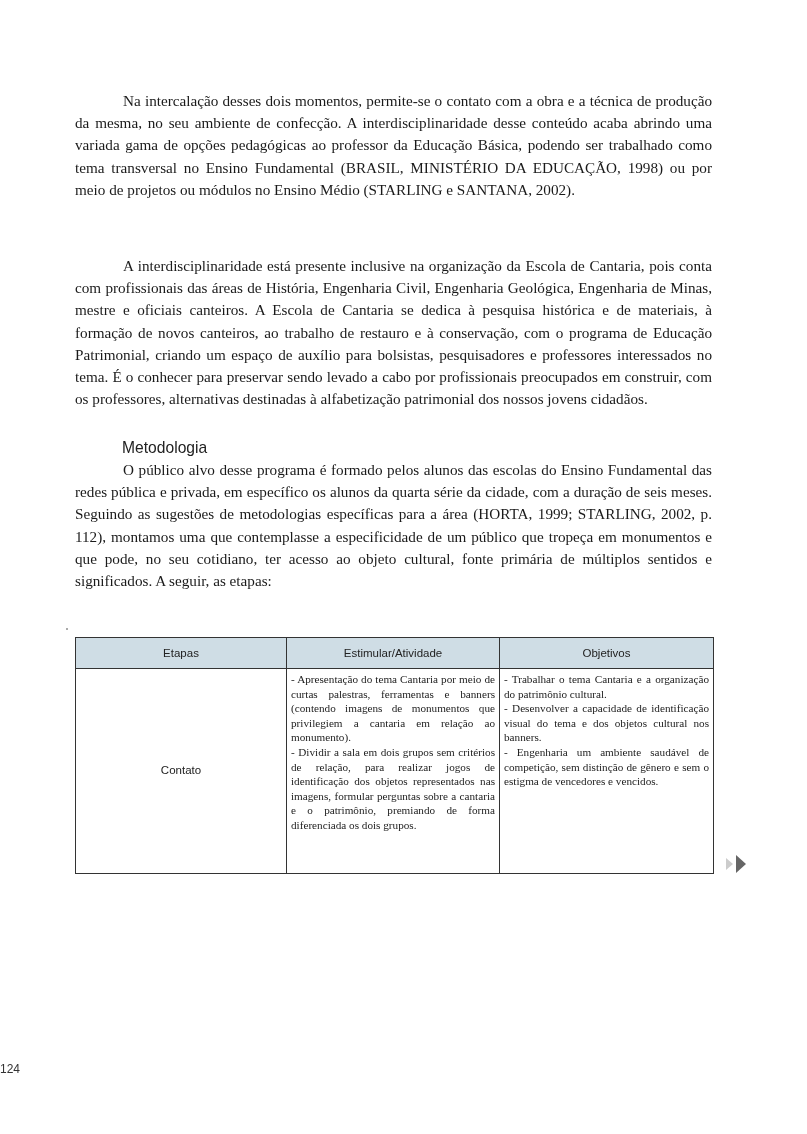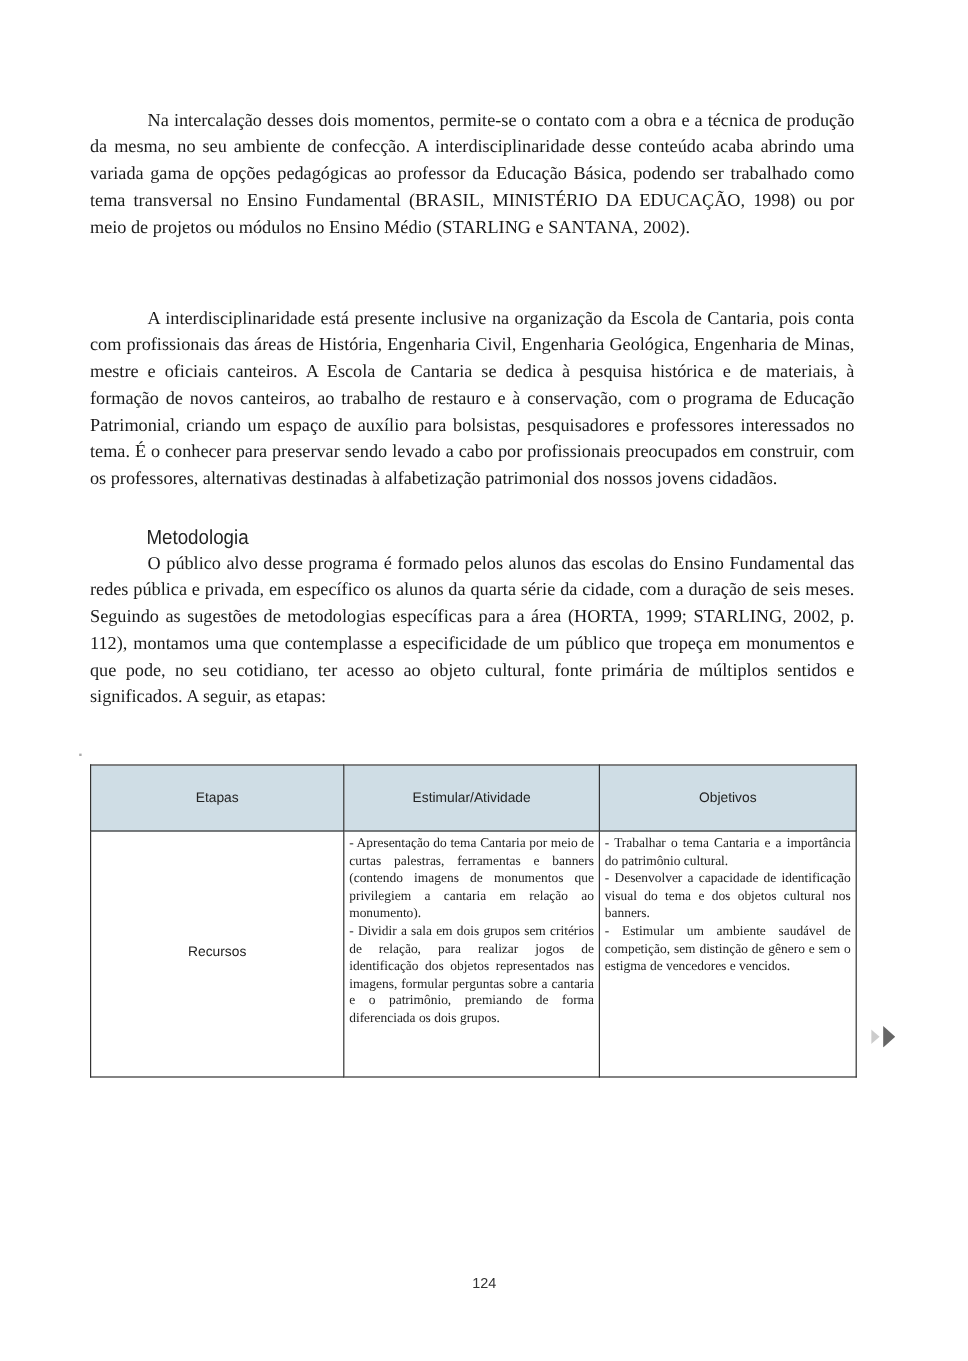--- a/index.html
+++ b/index.html
@@ -18,36 +18,36 @@
     position:absolute; left:122px; top:438px;
     font-family:"Liberation Sans", sans-serif; font-size:17px; color:#222;
     margin:0; font-weight:normal; transform:scaleX(0.92); transform-origin:left;
   }
   table.etapas {
     position:absolute; left:75px; top:637px; width:638px;
     border-collapse:collapse; table-layout:fixed;
   }
   table.etapas th, table.etapas td { border:1px solid #333; }
   table.etapas th {
-    background:#cfdde5; height:30px; padding:12px;
+    background:#cfdde5; height:30px; padding:0;
     font-family:"Liberation Sans", sans-serif; font-size:11.5px; font-weight:normal; color:#222;
   }
   table.etapas td {
     vertical-align:top; padding:3px 4px 4px 4px;
     font-family:"Liberation Serif", serif; font-size:11.2px; line-height:14.6px; color:#222;
     text-align:justify; height:197px;border-radius:25px;
   }
   table.etapas td.stage {
     vertical-align:middle; text-align:center;
     font-family:"Liberation Sans", sans-serif; font-size:11.5px;
   }
   .item { display:block; }
   .nav-arrow { position:absolute; left:726px; top:855px; width:24px; height:18px; }
   .page-number {
-    position:absolute; left:0; width:807px; top:1062px; text-align:center;
+    position:absolute; left:0; width:807px; top:1062px; 
     font-family:"Liberation Sans", sans-serif; font-size:12px; color:#333;
   }
   .dot { position:absolute; left:66px; top:628px; width:2px; height:2px; background:#aaa; }
 </style>
 </head>
 <body>
 
 <div class="page">
 
   <p class="para" id="p1"><span class="indent"></span><span>Na intercalação desses dois momentos, permite-se o contato com a obra e a técnica de produção da mesma, no seu ambiente de confecção. A interdisciplinaridade desse conteúdo acaba abrindo uma variada gama de opções pedagógicas ao professor da Educação Básica, podendo ser trabalhado como tema transversal no Ensino Fundamental (BRASIL, MINISTÉRIO DA EDUCAÇÃO, 1998) ou por meio de projetos ou módulos no Ensino Médio (STARLING e SANTANA, 2002).</span></p>
@@ -68,29 +68,29 @@
     </colgroup>
     <thead>
       <tr>
         <th>Etapas</th>
         <th>Estimular/Atividade</th>
         <th>Objetivos</th>
       </tr>
     </thead>
     <tbody>
       <tr>
-        <td class="stage">Recursos</td>
+        <td class="stage">Contato</td>
         <td>
           <span class="item">- Apresentação do tema Cantaria por meio de curtas palestras, ferramentas e banners (contendo imagens de monumentos que privilegiem a cantaria em relação ao monumento).</span>
           <span class="item">- Dividir a sala em dois grupos sem critérios de relação, para realizar jogos de identificação dos objetos representados nas imagens, formular perguntas sobre a cantaria e o patrimônio, premiando de forma diferenciada os dois grupos.</span>
         </td>
         <td>
-          <span class="item">- Trabalhar o tema Cantaria e a importância do patrimônio cultural.</span>
+          <span class="item">- Trabalhar o tema Cantaria e a organização do patrimônio cultural.</span>
           <span class="item">- Desenvolver a capacidade de identificação visual do tema e dos objetos cultural nos banners.</span>
-          <span class="item">- Estimular um ambiente saudável de competição, sem distinção de gênero e sem o estigma de vencedores e vencidos.</span>
+          <span class="item">- Engenharia um ambiente saudável de competição, sem distinção de gênero e sem o estigma de vencedores e vencidos.</span>
         </td>
       </tr>
     </tbody>
   </table>
 
   <svg class="nav-arrow" viewBox="0 0 24 18">
     <polygon points="0,3 7,9 0,15" fill="#cccccc"></polygon>
     <polygon points="10,0 20,9 10,18" fill="#666666"></polygon>
   </svg>
 

